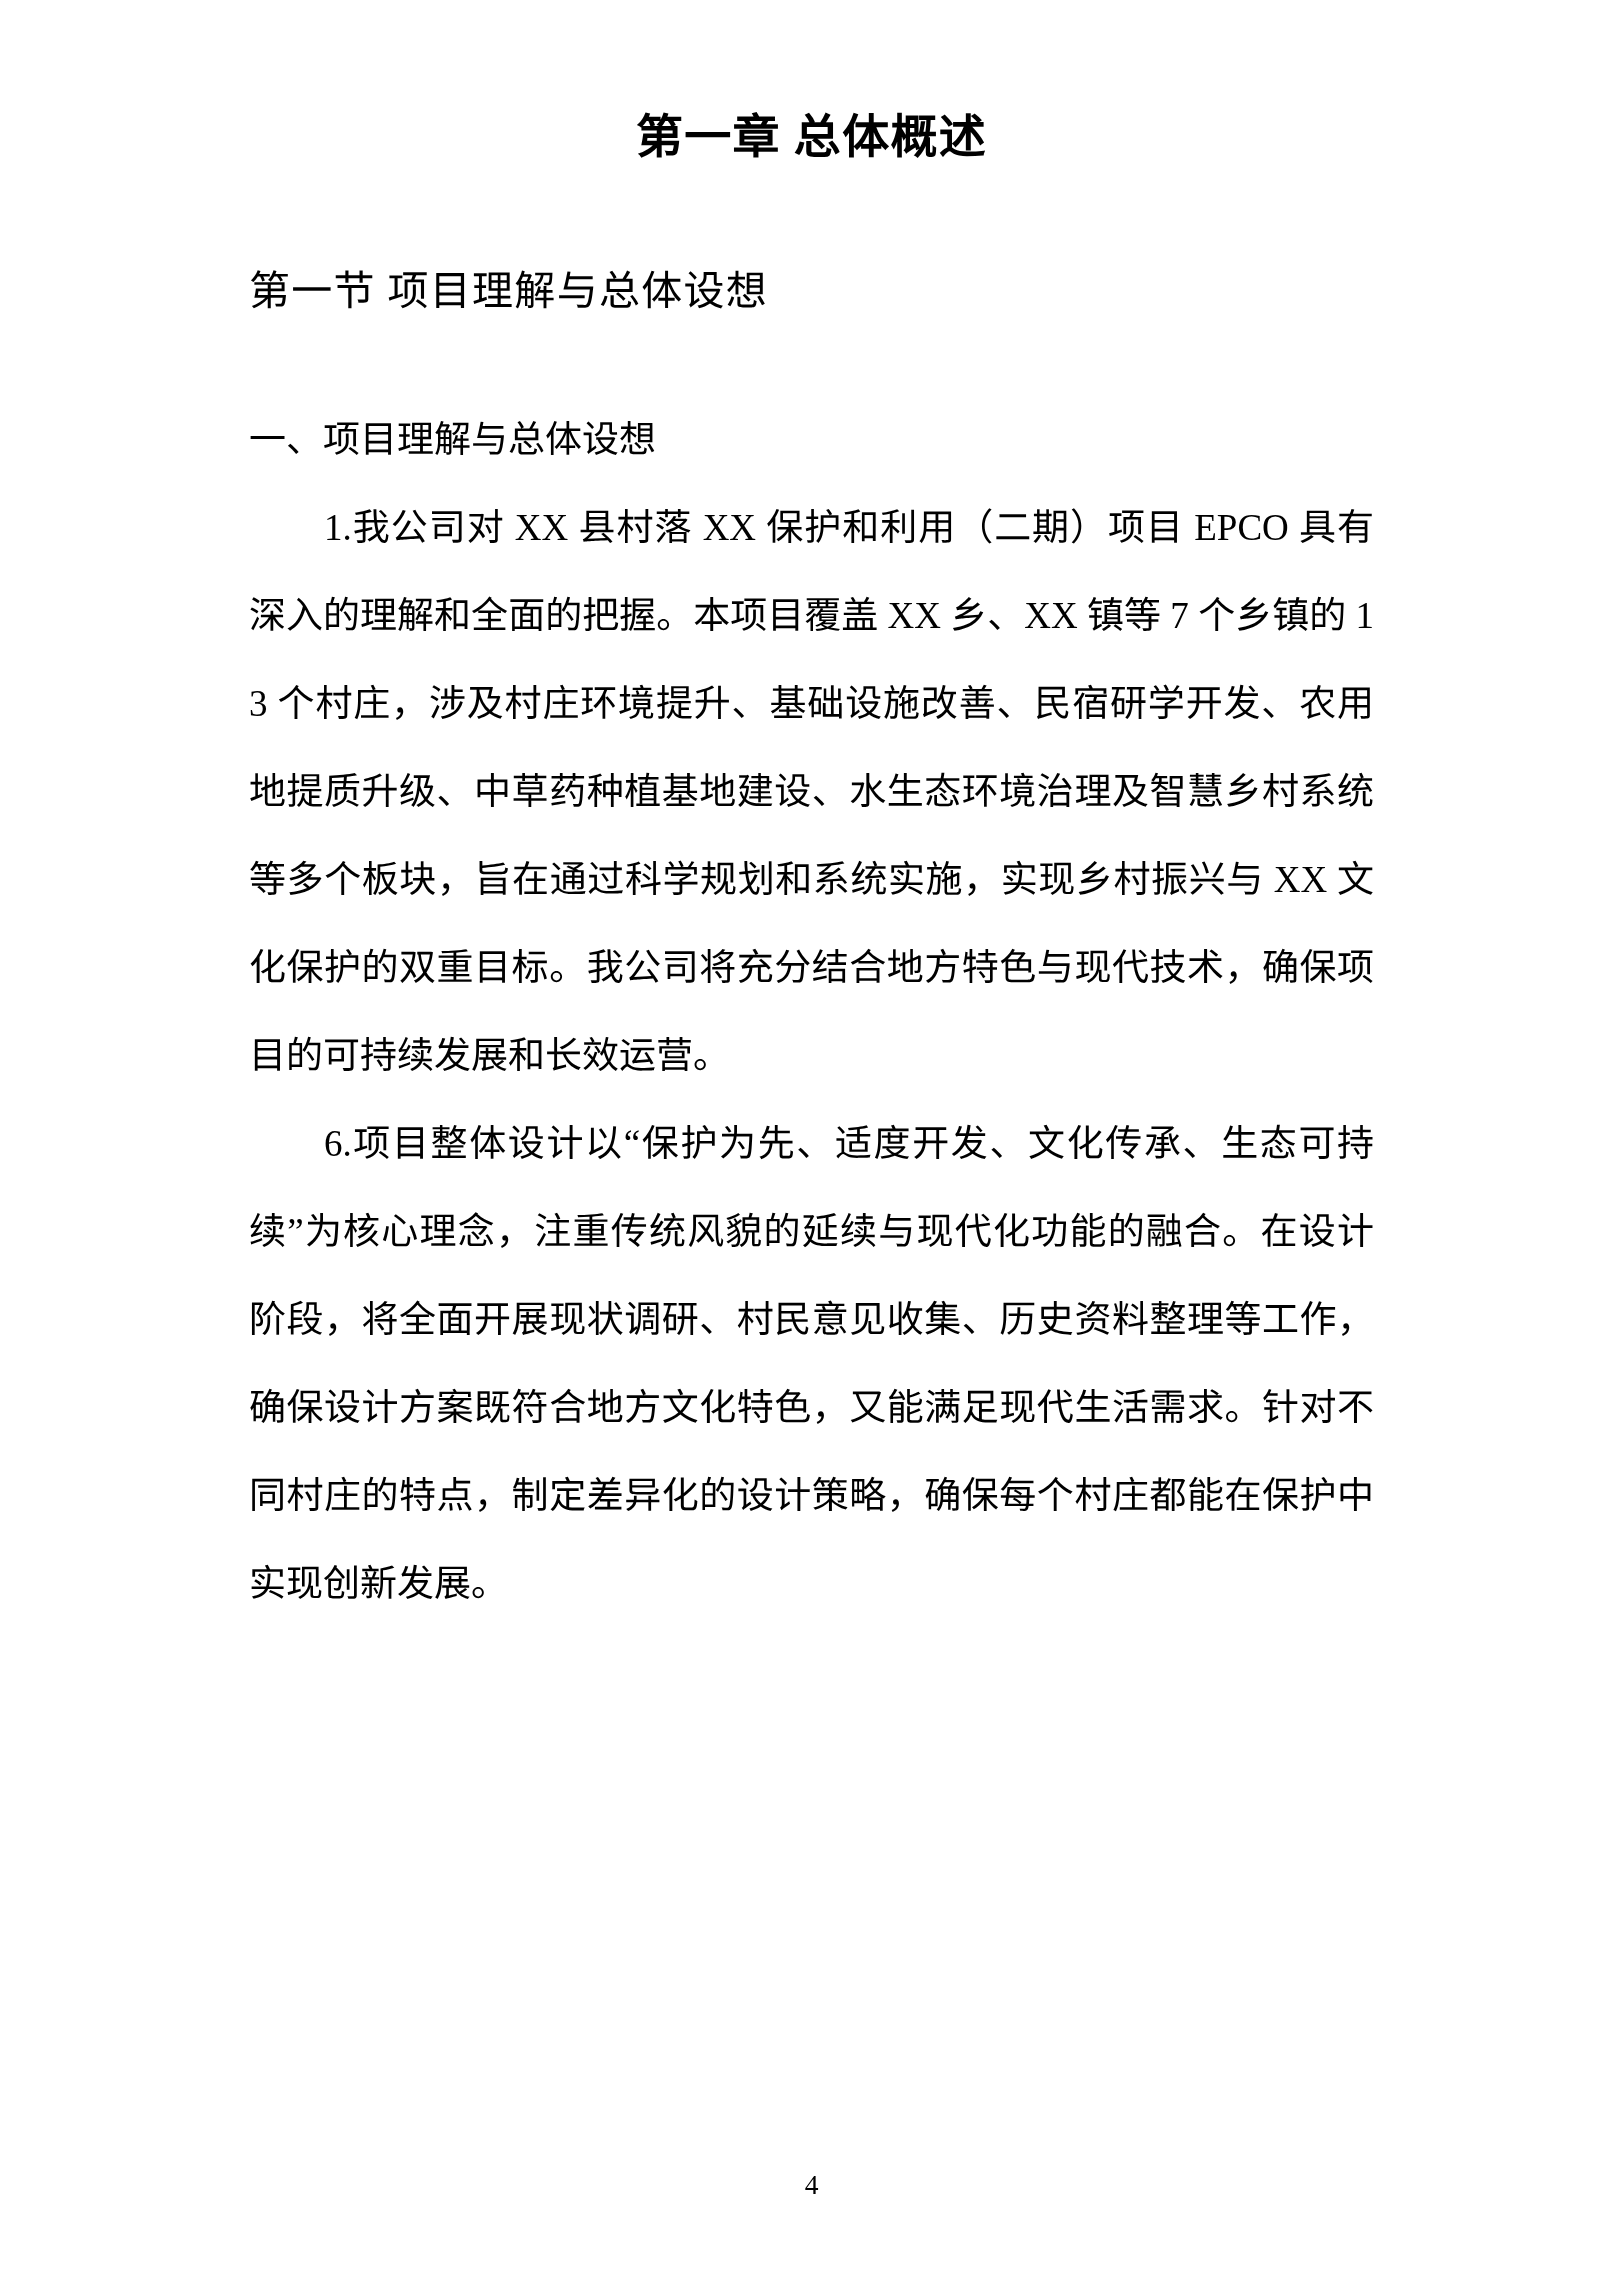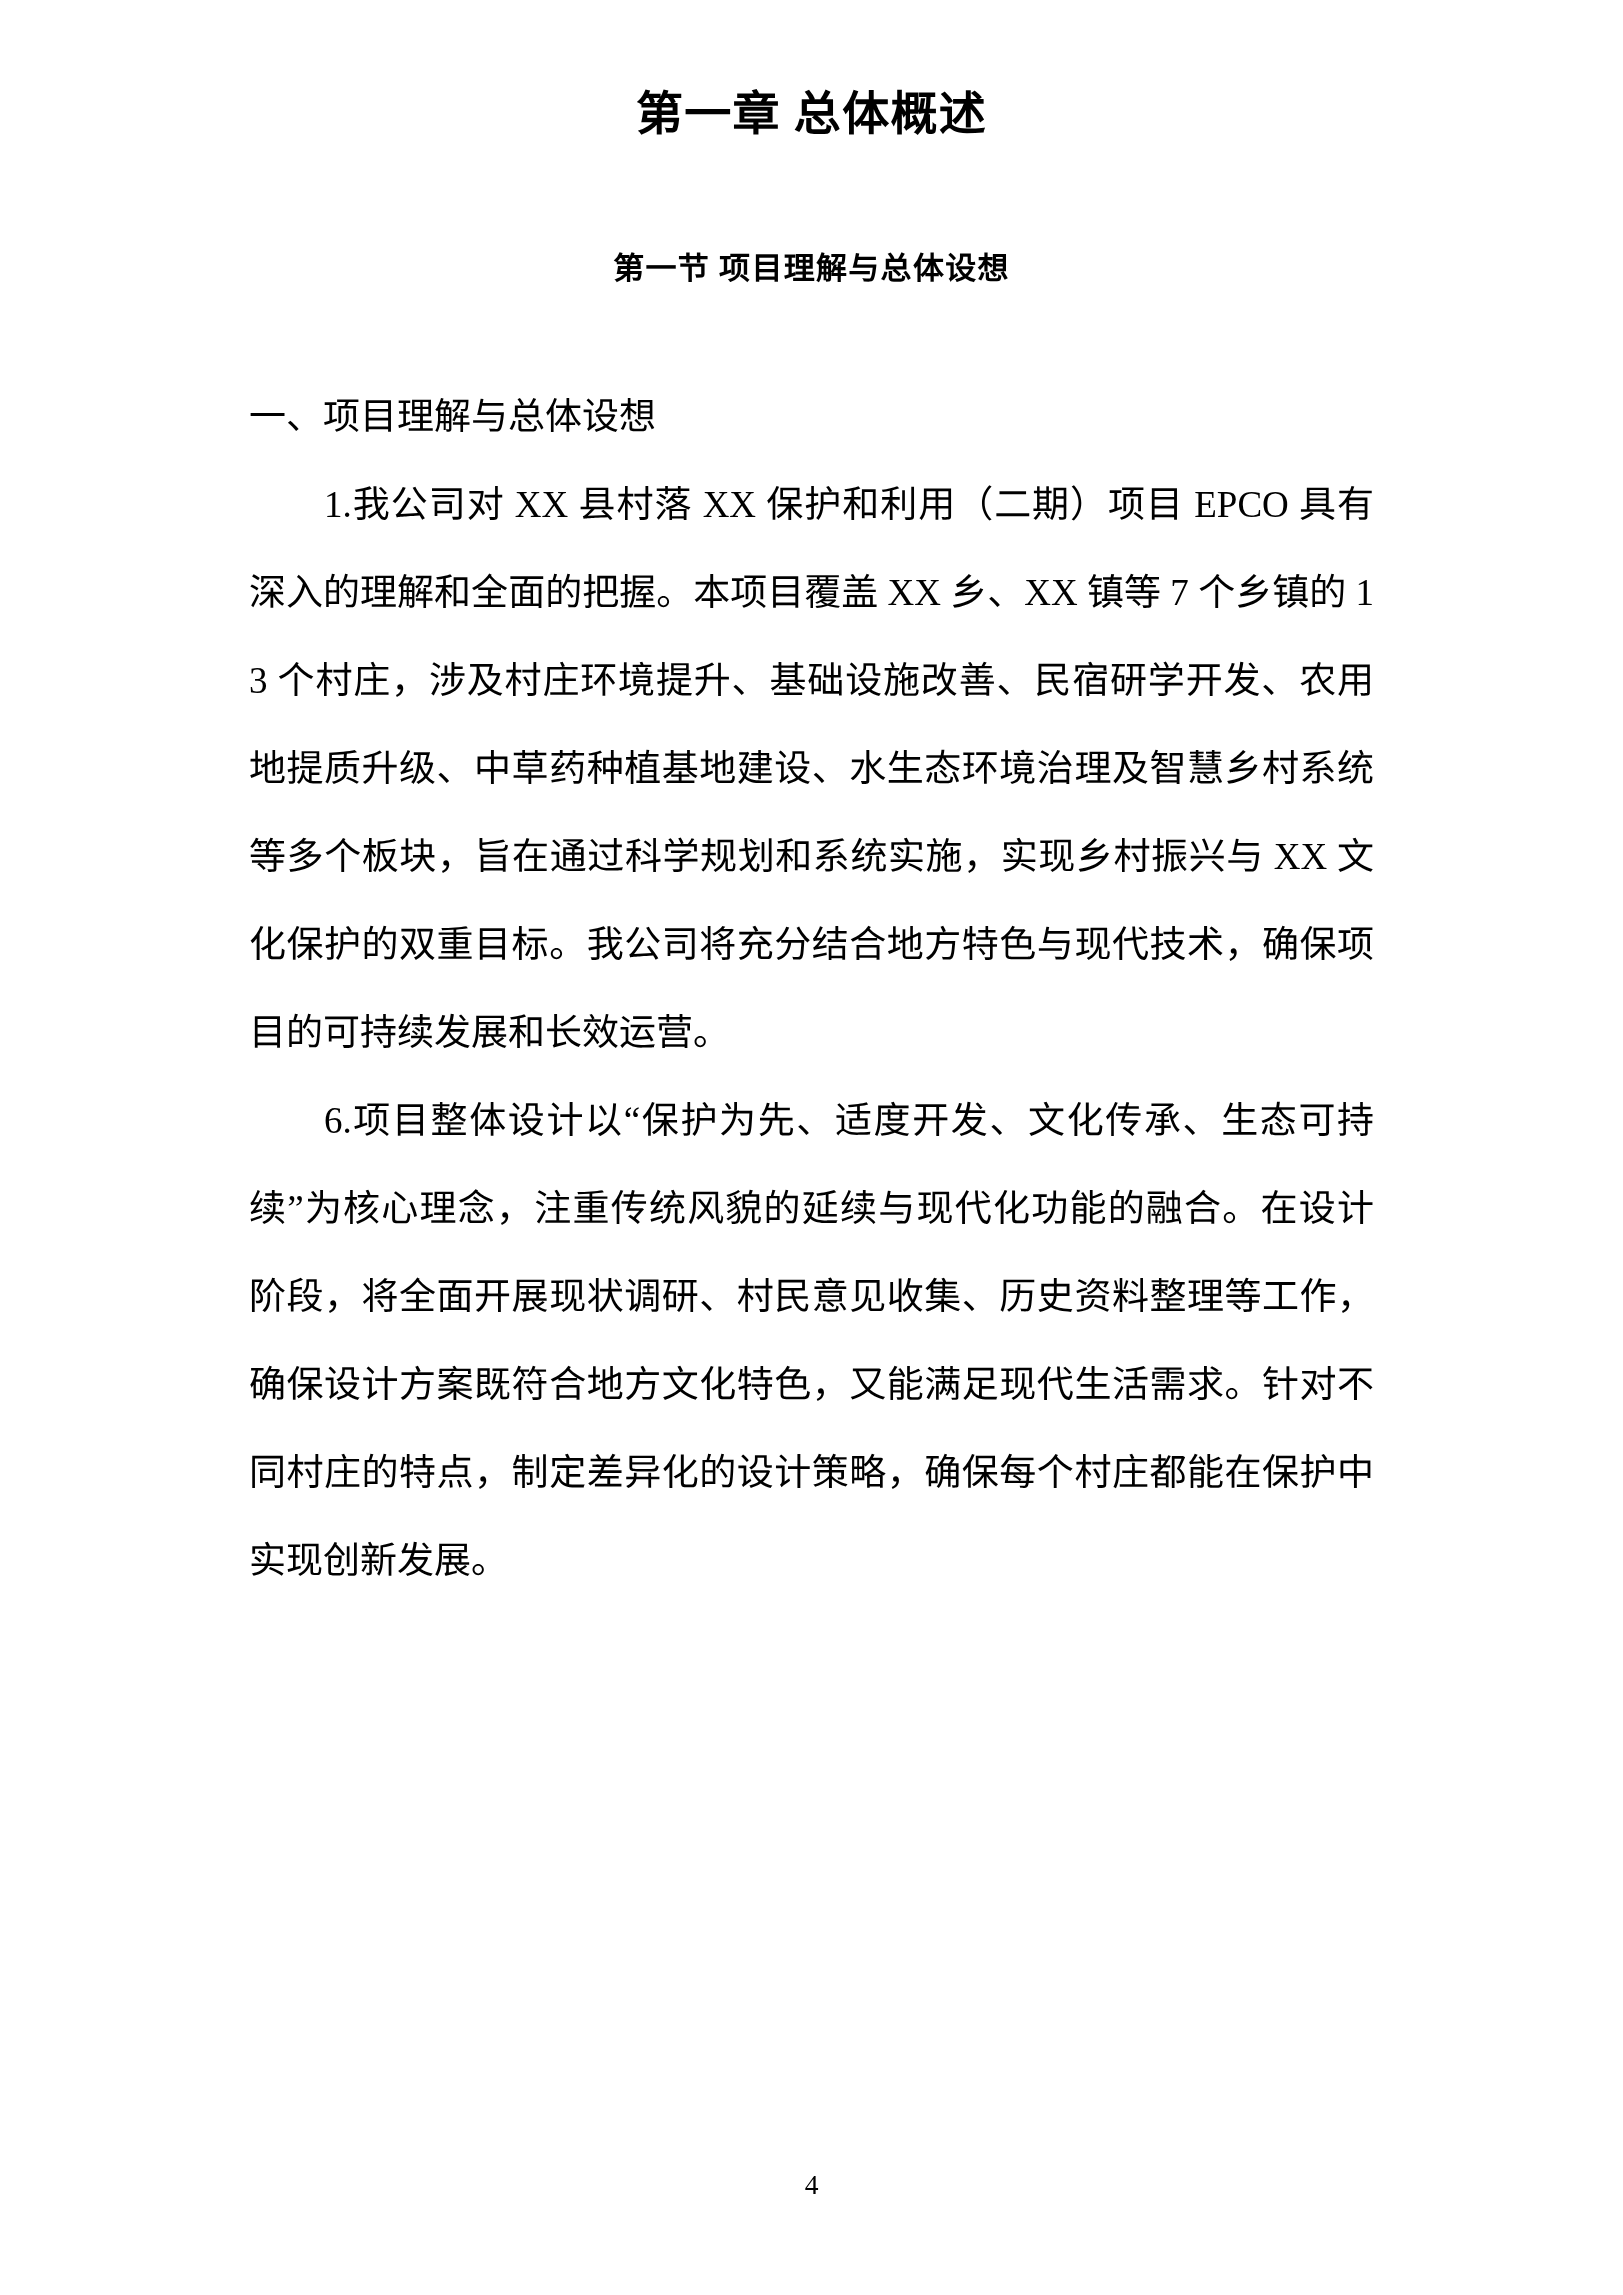--- a/index.html
+++ b/index.html
@@ -8,38 +8,38 @@
     padding: 0;
     background: #ffffff;
   }
   .page {
     position: relative;
     width: 1623px;
     height: 2295px;
     background: #ffffff;
     color: #000000;
     box-sizing: border-box;
-    padding: 91px 249px 0 249px;
+    padding: 114px 249px 0 249px;
     font-family: "Liberation Serif", "DejaVu Serif", serif;
     overflow: hidden;
   }
   .chapter-title {
     margin: 0;
     font-size: 47px;
     line-height: 47px;
     font-weight: bold;
     text-align: center;
     letter-spacing: 1.3px;
   }
   .section-title {
     margin: 110px 0 0 0;
-    font-size: 31px;
+    font-size: 41px;
     line-height: 41px;
-    font-weight: bold;
-    text-align: center;
+    font-weight: normal;
+    text-align: left;
     letter-spacing: 1.3px;
   }
   .body-text {
     margin-top: 84px;
   }
   .body-text p {
     margin: 0;
     font-size: 37px;
     line-height: 88px;
     text-align: justify;

